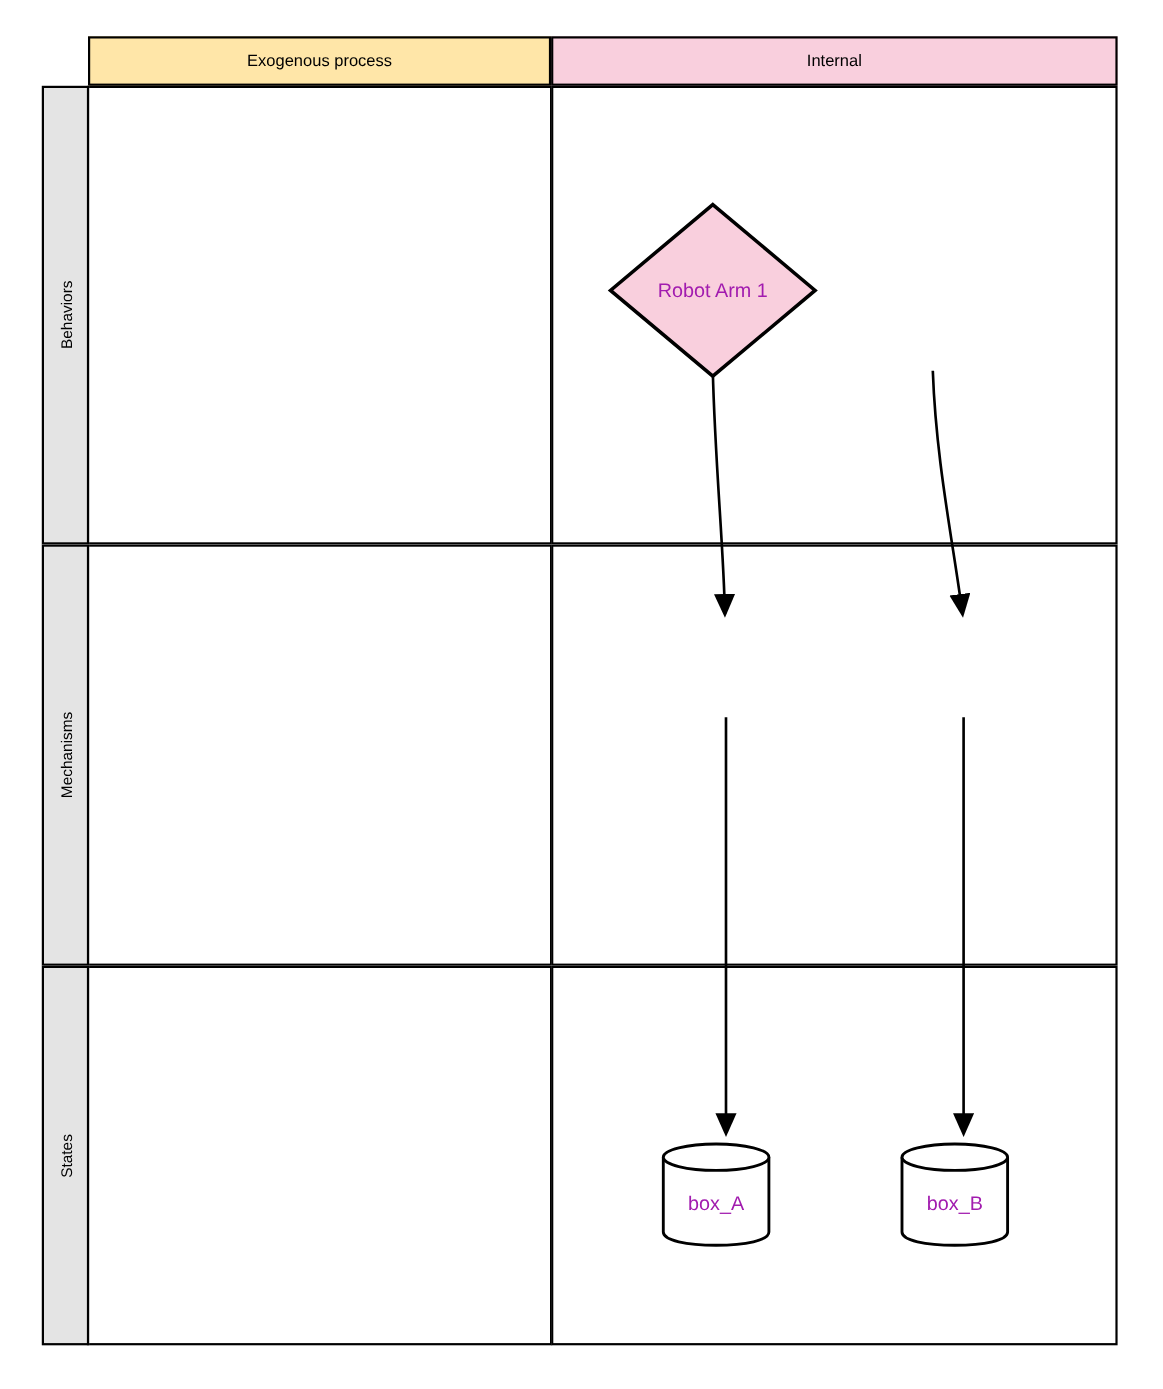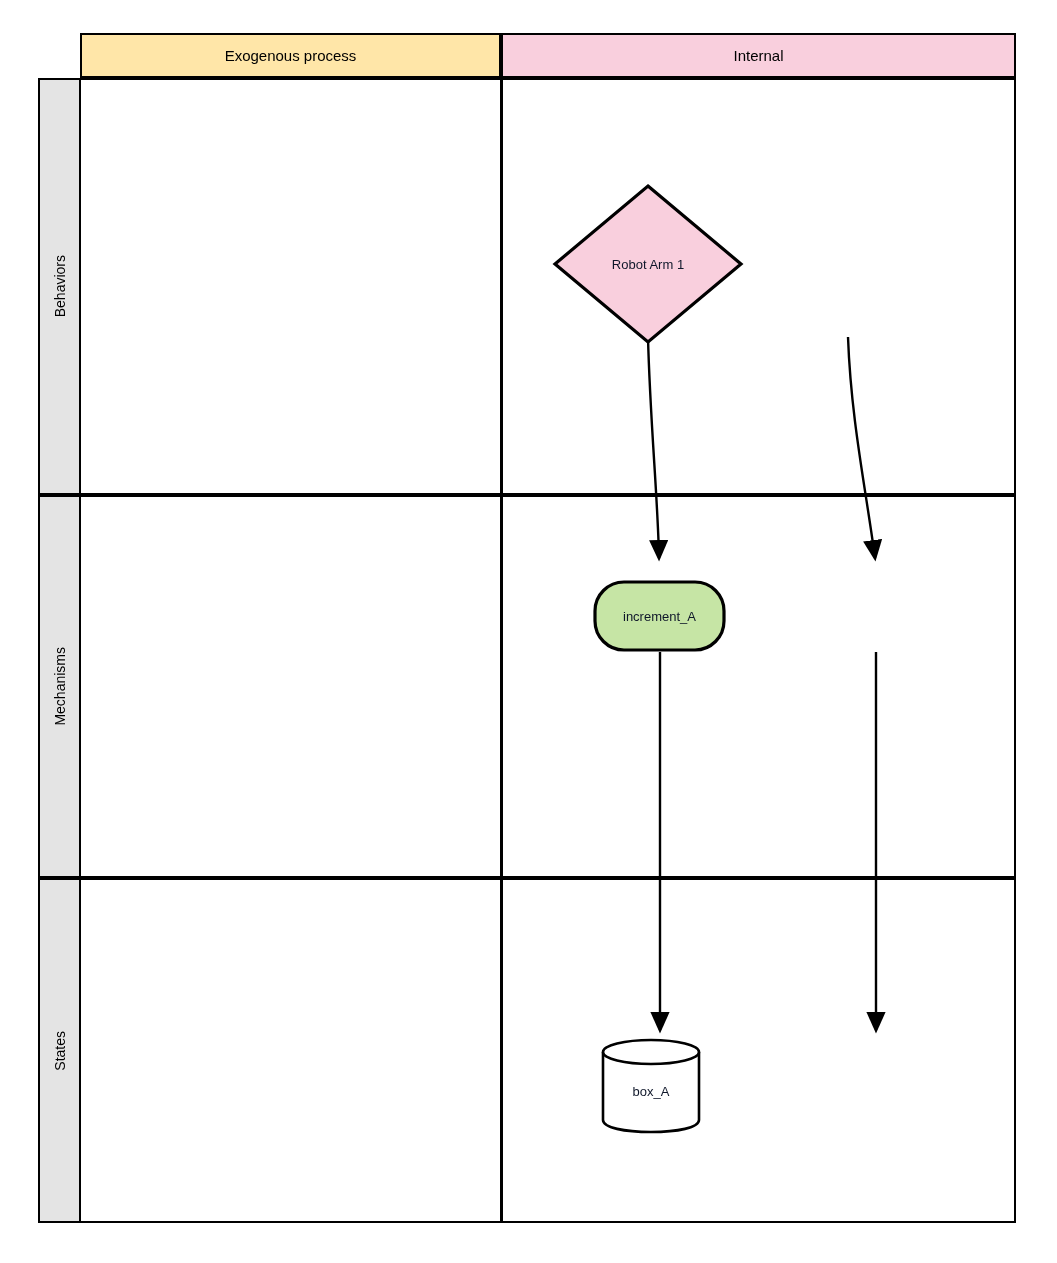--- a/index.html
+++ b/index.html
@@ -83,22 +83,22 @@
   #cell-states-int       { left: 501px; top: 878px; width: 515px; height: 345px; }
 
   
   .node {
     position: absolute;
     display: flex;
     align-items: center;
     justify-content: center;
   }
   .node-label {
-    font-size: 13px;
-    color: #0f172a;
+    font-size: 18px;
+    color: #a21caf;
     white-space: nowrap;
     pointer-events: none;
   }
 
   .diamond-wrap { width: 190px; height: 160px; }
   #node-robot-arm-1 { left: 553px; top: 184px; }
   #node-robot-arm-2 { left: 753px; top: 184px; }
   .diamond-wrap .node-label { position: absolute; }
 
   .rrect { width: 133px; height: 72px; }
@@ -159,30 +159,31 @@
   </svg>
 
   <div class="node diamond-wrap" id="node-robot-arm-1">
     <svg width="190" height="160" viewBox="0 0 190 160">
       <polygon points="95,2 188,80 95,158 2,80" fill="#f9cfdd" stroke="#000000" stroke-width="3.2" stroke-linejoin="miter"></polygon>
     </svg>
     <span class="node-label">Robot Arm 1</span>
   </div>
 
 
-  <div class="node rrect" id="node-increment-a">
-    <svg width="133" height="72" viewBox="0 0 133 72">
-      <rect x="2" y="2" width="129" height="68" rx="29" ry="29" fill="#c6e5a5" stroke="#000000" stroke-width="3.2"></rect>
-    </svg>
-    <span class="node-label">increment_A</span>
-  </div>
 
 
   <div class="node cyl" id="node-box-a">
     <svg width="100" height="96" viewBox="0 0 100 96">
       <path d="M2,14 L2,82 C2,89.7 23.5,94 50,94 C76.5,94 98,89.7 98,82 L98,14" fill="#ffffff" stroke="#000000" stroke-width="2.6"></path>
       <ellipse cx="50" cy="14" rx="48" ry="12" fill="#ffffff" stroke="#000000" stroke-width="2.6"></ellipse>
     </svg>
     <span class="node-label">box_A</span>
   </div>
 
+  <div class="node cyl" id="node-box-b">
+    <svg width="100" height="96" viewBox="0 0 100 96">
+      <path d="M2,14 L2,82 C2,89.7 23.5,94 50,94 C76.5,94 98,89.7 98,82 L98,14" fill="#ffffff" stroke="#000000" stroke-width="2.6"></path>
+      <ellipse cx="50" cy="14" rx="48" ry="12" fill="#ffffff" stroke="#000000" stroke-width="2.6"></ellipse>
+    </svg>
+    <span class="node-label">box_B</span>
+  </div>
 
 </div>
 
 </body></html>

